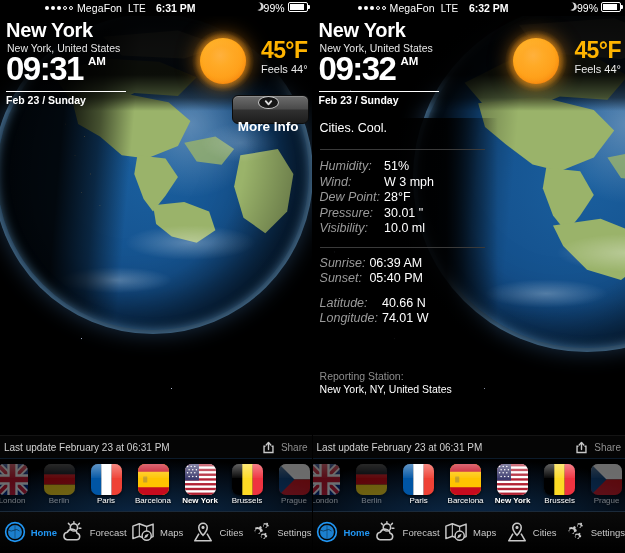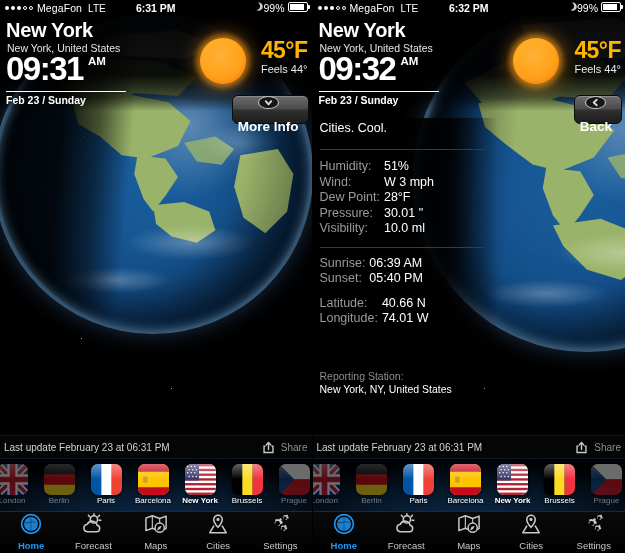--- a/index.html
+++ b/index.html
@@ -1,18 +1,18 @@
 <!DOCTYPE html>
 <html><head>
 <meta charset="utf-8">
 <style>
   html,body{margin:0;padding:0;background:#000;}
   body{width:625px;height:553px;font-family:"Liberation Sans",sans-serif;overflow:hidden;}
   .app{position:relative;width:625px;height:553px;display:flex;background:#000;}
-  .panel{position:relative;width:312px;height:553px;overflow:hidden;background:#000;}
+  .panel{position:relative;width:312px;height:553px;overflow:hidden;background:#000;padding-left:40px;}
   .panel.right{width:313px;border-left:1px solid #000;}
 
   
   .statusbar{position:relative;height:16px;background:#000;color:#fff;
     display:flex;align-items:center;font-size:10.5px;z-index:40;}
   .sb-left{display:flex;align-items:center;gap:4px;padding-left:5px;}
   .dots{display:flex;gap:2px;align-items:center;}
   .dot{width:4px;height:4px;border-radius:50%;background:#fff;}
   .dot.empty{background:transparent;border:1px solid #fff;width:2px;height:2px;}
   .carrier{font-size:10.5px;letter-spacing:.1px;}
@@ -107,21 +107,21 @@
   
   .details{position:absolute;left:0;top:118px;width:185px;z-index:22;padding:0 0 0 7px;
     background:linear-gradient(90deg, rgba(0,0,0,.93) 0%, rgba(0,0,0,.90) 72%, rgba(0,0,0,.0) 100%);
     height:300px;box-sizing:border-box;}
   .summary{color:#fff;font-size:12.5px;margin:3px 0 0 0;}
   .hr{height:1px;background:#3a3a3a;width:165px;margin:14px 0 9px 0;}
   .hr.tight{margin:10px 0 8px 0;}
   .rows{display:table;border-collapse:collapse;}
   .row{display:table-row;}
   .row .k,.row .v{display:table-cell;font-size:12.5px;line-height:15.5px;padding:0;white-space:nowrap;}
-  .row .k{color:#9a9a9a;padding-right:4px;}
+  .row .k{color:#9a9a9a;padding-right:4px;font-style:italic;}
   .row .v{color:#fff;}
   .station{position:absolute;left:7px;top:252px;}
   .station .k{color:#8d8d8d;font-size:10.5px;line-height:13px;}
   .station .v{color:#fff;font-size:10.5px;line-height:13px;}
 
   
   .bottom{position:absolute;left:0;bottom:0;width:100%;z-index:30;}
   .updatebar{position:relative;height:22px;background:#050505;border-top:1px solid #141414;
     display:flex;align-items:center;color:#d2d2d2;font-size:10px;padding:0 4px;}
   .sharebtn{margin-left:auto;display:flex;align-items:center;gap:6px;color:#8f8f8f;font-size:10px;}
@@ -133,21 +133,21 @@
   .flagitem{width:44px;display:flex;flex-direction:column;align-items:center;}
   .flag{width:31px;height:31px;border-radius:7px;overflow:hidden;position:relative;
     box-shadow:0 1px 3px rgba(0,0,0,.8), inset 0 1px 0 rgba(255,255,255,.35);}
   .flag .gloss{position:absolute;left:0;top:0;right:0;height:46%;
     background:linear-gradient(180deg, rgba(255,255,255,.38), rgba(255,255,255,.04));}
   .flagitem .nm{color:#fff;font-size:8px;margin-top:1px;text-shadow:0 1px 2px #000;white-space:nowrap;}
   .flagitem.dim{opacity:.42;}
   .flagitem.sel .nm{font-weight:bold;}
   .tabbar{height:41px;background:linear-gradient(180deg,#0a0a0a 0%,#000 100%);
     border-top:1px solid #1b2a3a;display:flex;}
-  .tab{flex:1;display:flex;flex-direction:column;align-items:center;justify-content:center;gap:5px;}
+  .tab{flex:1;display:flex;flex-direction:row;align-items:center;justify-content:center;gap:5px;}
   .tab .ti{height:21px;display:flex;align-items:flex-end;}
   .tab .tl{font-size:9.5px;color:#c9c9c9;}
   .tab.active .tl{color:#2196f3;font-weight:bold;}
 </style>
 </head>
 <body>
 
 <div class="app">
 
   <div class="panel left">
@@ -506,28 +506,20 @@
       </div>
       <div class="datewrap">
         <div class="dateline"></div>
         <div class="date">Feb 23 / Sunday</div>
       </div>
       <div class="sun"></div>
       <div class="temp">
         <div class="big">45°F</div>
         <div class="feels">Feels 44°</div>
       </div>
-      <div class="actionbtn">
-        <span class="cbtn">
-          <svg width="11" height="11" viewBox="0 0 12 12">
-              <path d="M7.4 3 L4 6 L7.4 9" fill="none" stroke="#dcdcdc" stroke-width="2" stroke-linecap="round" stroke-linejoin="round"></path>
-            </svg>
-        </span>
-        <span class="lbl">Back</span>
-      </div>
     </div>
 
     <div class="bottom">
       <div class="updatebar">
         <span>Last update February 23 at 06:31 PM</span>
         <span class="sharebtn">
           <span class="share-ico">
             <svg width="13" height="13" viewBox="0 0 14 14">
               <path d="M3.2 5.6 H2.2 V12.4 H11.8 V5.6 H10.8" fill="none" stroke="#c8c8c8" stroke-width="1.5" stroke-linecap="round"></path>
               <path d="M7 9.2 V2.0" fill="none" stroke="#c8c8c8" stroke-width="1.5" stroke-linecap="round"></path>

